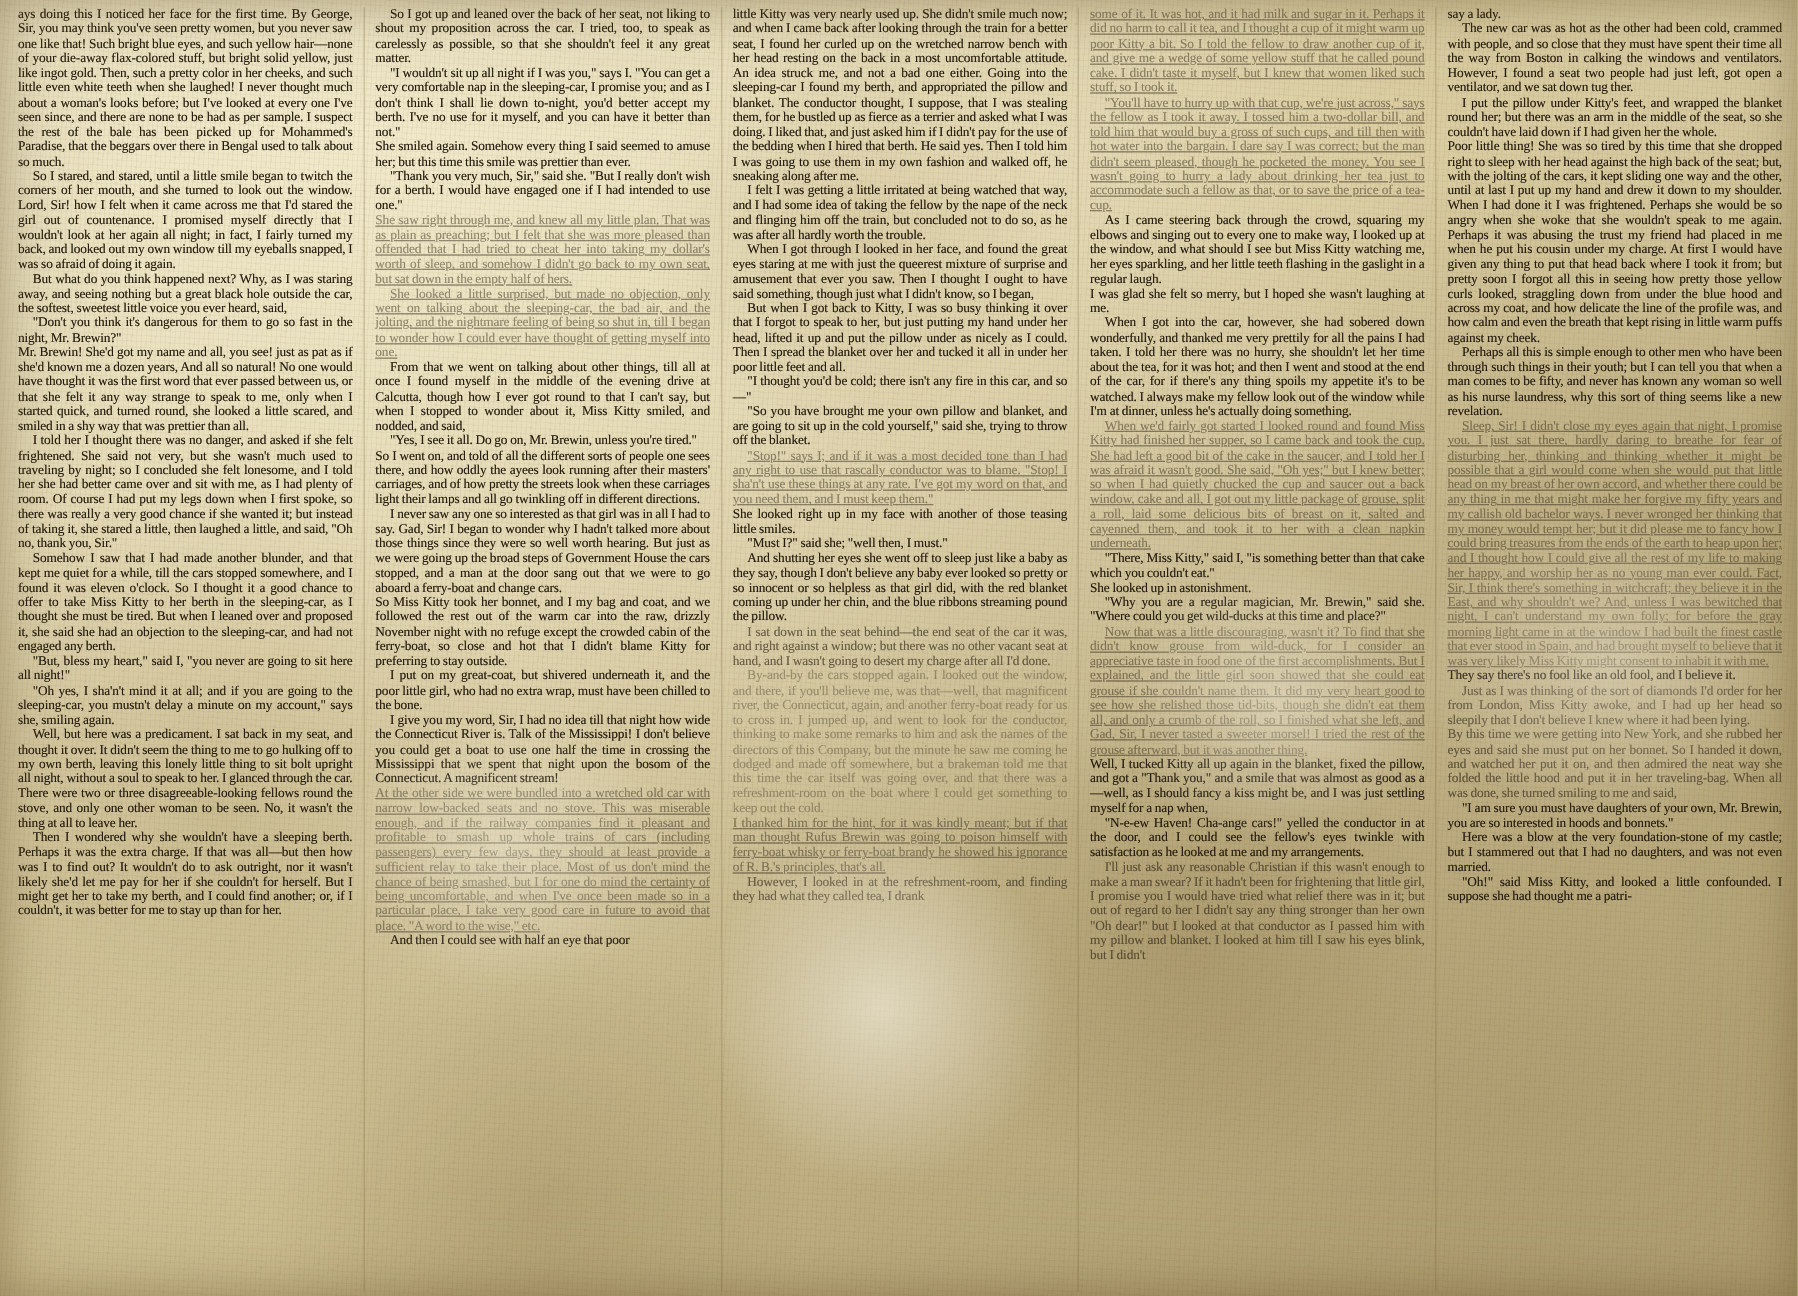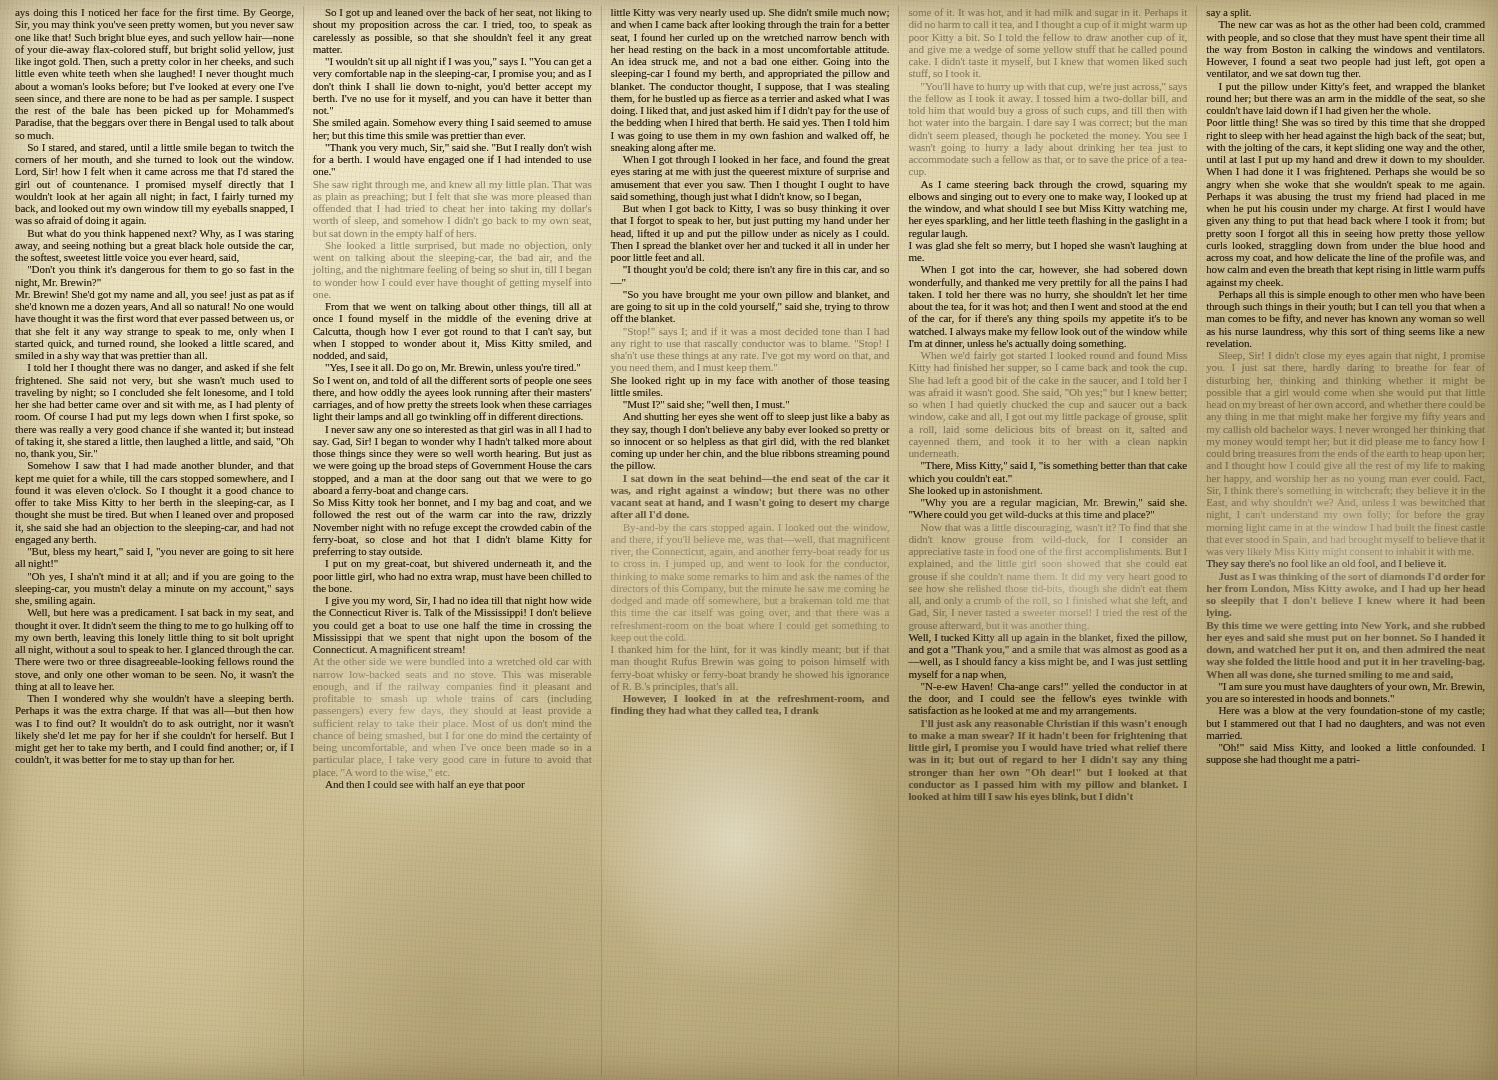--- a/index.html
+++ b/index.html
@@ -75,29 +75,29 @@
     color: #241d11;
     text-shadow: 0 0 0.45px rgba(60,44,18,0.55);
   }
   .col p.noindent { text-indent: 0; }
   .col p + p { margin-top: 0px; }
 
   
   .faded {
     opacity: 0.46;
     color: #4b412c;
+    text-decoration: underline;
   }
   .faded-strong {
     opacity: 0.34;
     color: #55492f;
   }
   .faded-light {
     opacity: 0.62;
     color: #3a3020;
-    font-weight: bold;
   }
   .bleach {
     position: absolute;
     pointer-events: none;
     z-index: 3;
     mix-blend-mode: screen;
   }
   .bleach.b1 {
     left: 585px; top: 690px; width: 300px; height: 300px;
     background: radial-gradient(ellipse at center, rgba(255,252,235,0.50), rgba(255,252,235,0) 70%);
@@ -155,20 +155,21 @@
       <p>I never saw any one so interested as that girl was in all I had to say.  Gad, Sir!  I began to wonder why I hadn't talked more about those things since they were so well worth hearing.  But just as we were going up the broad steps of Government House the cars stopped, and a man at the door sang out that we were to go aboard a ferry-boat and change cars.</p>
       <p class="noindent">So Miss Kitty took her bonnet, and I my bag and coat, and we followed the rest out of the warm car into the raw, drizzly November night with no refuge except the crowded cabin of the ferry-boat, so close and hot that I didn't blame Kitty for preferring to stay outside.</p>
       <p>I put on my great-coat, but shivered underneath it, and the poor little girl, who had no extra wrap, must have been chilled to the bone.</p>
       <p>I give you my word, Sir, I had no idea till that night how wide the Connecticut River is.  Talk of the Mississippi!  I don't believe you could get a boat to use one half the time in crossing the Mississippi that we spent that night upon the bosom of the Connecticut.  A magnificent stream!</p>
       <p class="noindent faded">At the other side we were bundled into a wretched old car with narrow low-backed seats and no stove. This was miserable enough, and if the railway companies find it pleasant and profitable to smash up whole trains of cars (including passengers) every few days, they should at least provide a sufficient relay to take their place.  Most of us don't mind the chance of being smashed, but I for one do mind the certainty of being uncomfortable, and when I've once been made so in a particular place, I take very good care in future to avoid that place.  "A word to the wise," etc.</p>
       <p>And then I could see with half an eye that poor</p>
     </div>
 
     <div class="col">
       <p class="noindent">little Kitty was very nearly used up.  She didn't smile much now; and when I came back after looking through the train for a better seat, I found her curled up on the wretched narrow bench with her head resting on the back in a most uncomfortable attitude.  An idea struck me, and not a bad one either.  Going into the sleeping-car I found my berth, and appropriated the pillow and blanket. The conductor thought, I suppose, that I was stealing them, for he bustled up as fierce as a terrier and asked what I was doing.  I liked that, and just asked him if I didn't pay for the use of the bedding when I hired that berth.  He said yes.  Then I told him I was going to use them in my own fashion and walked off, he sneaking along after me.</p>
+      <p>I felt I was getting a little irritated at being watched that way, and I had some idea of taking the fellow by the nape of the neck and flinging him off the train, but concluded not to do so, as he was after all hardly worth the trouble.</p>
       <p>When I got through I looked in her face, and found the great eyes staring at me with just the queerest mixture of surprise and amusement that ever you saw.  Then I thought I ought to have said something, though just what I didn't know, so I began,</p>
       <p>But when I got back to Kitty, I was so busy thinking it over that I forgot to speak to her, but just putting my hand under her head, lifted it up and put the pillow under as nicely as I could.  Then I spread the blanket over her and tucked it all in under her poor little feet and all.</p>
       <p>"I thought you'd be cold; there isn't any fire in this car, and so—"</p>
       <p>"So you have brought me your own pillow and blanket, and are going to sit up in the cold yourself," said she, trying to throw off the blanket.</p>
       <p class="faded">"Stop!" says I; and if it was a most decided tone than I had any right to use that rascally conductor was to blame.  "Stop!  I sha'n't use these things at any rate.  I've got my word on that, and you need them, and I must keep them."</p>
       <p class="noindent">She looked right up in my face with another of those teasing little smiles.</p>
       <p>"Must I?" said she; "well then, I must."</p>
       <p>And shutting her eyes she went off to sleep just like a baby as they say, though I don't believe any baby ever looked so pretty or so innocent or so helpless as that girl did, with the red blanket coming up under her chin, and the blue ribbons streaming pound the pillow.</p>
       <p class="faded-light">I sat down in the seat behind—the end seat of the car it was, and right against a window; but there was no other vacant seat at hand, and I wasn't going to desert my charge after all I'd done.</p>
       <p class="faded-strong">By-and-by the cars stopped again.  I looked out the window, and there, if you'll believe me, was that—well, that magnificent river, the Connecticut, again, and another ferry-boat ready for us to cross in.  I jumped up, and went to look for the conductor, thinking to make some remarks to him and ask the names of the directors of this Company, but the minute he saw me coming he dodged and made off somewhere, but a brakeman told me that this time the car itself was going over, and that there was a refreshment-room on the boat where I could get something to keep out the cold.</p>
@@ -186,21 +187,21 @@
       <p>"There, Miss Kitty," said I, "is something better than that cake which you couldn't eat."</p>
       <p class="noindent">She looked up in astonishment.</p>
       <p>"Why you are a regular magician, Mr. Brewin," said she.  "Where could you get wild-ducks at this time and place?"</p>
       <p class="faded">Now that was a little discouraging, wasn't it?  To find that she didn't know grouse from wild-duck, for I consider an appreciative taste in food one of the first accomplishments.  But I explained, and the little girl soon showed that she could eat grouse if she couldn't name them.  It did my very heart good to see how she relished those tid-bits, though she didn't eat them all, and only a crumb of the roll, so I finished what she left, and Gad, Sir, I never tasted a sweeter morsel!  I tried the rest of the grouse afterward, but it was another thing.</p>
       <p class="noindent">Well, I tucked Kitty all up again in the blanket, fixed the pillow, and got a "Thank you," and a smile that was almost as good as a—well, as I should fancy a kiss might be, and I was just settling myself for a nap when,</p>
       <p>"N-e-ew Haven!  Cha-ange cars!" yelled the conductor in at the door, and I could see the fellow's eyes twinkle with satisfaction as he looked at me and my arrangements.</p>
       <p class="faded-light">I'll just ask any reasonable Christian if this wasn't enough to make a man swear?  If it hadn't been for frightening that little girl, I promise you I would have tried what relief there was in it; but out of regard to her I didn't say any thing stronger than her own "Oh dear!" but I looked at that conductor as I passed him with my pillow and blanket.  I looked at him till I saw his eyes blink, but I didn't</p>
     </div>
 
     <div class="col">
-      <p class="noindent">say a split.</p>
+      <p class="noindent">say a lady.</p>
       <p>The new car was as hot as the other had been cold, crammed with people, and so close that they must have spent their time all the way from Boston in calking the windows and ventilators.  However, I found a seat two people had just left, got open a ventilator, and we sat down tug ther.</p>
       <p>I put the pillow under Kitty's feet, and wrapped the blanket round her; but there was an arm in the middle of the seat, so she couldn't have laid down if I had given her the whole.</p>
       <p class="noindent">Poor little thing!  She was so tired by this time that she dropped right to sleep with her head against the high back of the seat; but, with the jolting of the cars, it kept sliding one way and the other, until at last I put up my hand and drew it down to my shoulder.  When I had done it I was frightened.  Perhaps she would be so angry when she woke that she wouldn't speak to me again.  Perhaps it was abusing the trust my friend had placed in me when he put his cousin under my charge. At first I would have given any thing to put that head back where I took it from; but pretty soon I forgot all this in seeing how pretty those yellow curls looked, straggling down from under the blue hood and across my coat, and how delicate the line of the profile was, and how calm and even the breath that kept rising in little warm puffs against my cheek.</p>
       <p>Perhaps all this is simple enough to other men who have been through such things in their youth; but I can tell you that when a man comes to be fifty, and never has known any woman so well as his nurse laundress, why this sort of thing seems like a new revelation.</p>
       <p class="faded">Sleep, Sir!  I didn't close my eyes again that night, I promise you.  I just sat there, hardly daring to breathe for fear of disturbing her, thinking and thinking whether it might be possible that a girl would come when she would put that little head on my breast of her own accord, and whether there could be any thing in me that might make her forgive my fifty years and my callish old bachelor ways.  I never wronged her thinking that my money would tempt her; but it did please me to fancy how I could bring treasures from the ends of the earth to heap upon her; and I thought how I could give all the rest of my life to making her happy, and worship her as no young man ever could.  Fact, Sir, I think there's something in witchcraft; they believe it in the East, and why shouldn't we?  And, unless I was bewitched that night, I can't understand my own folly; for before the gray morning light came in at the window I had built the finest castle that ever stood in Spain, and had brought myself to believe that it was very likely Miss Kitty might consent to inhabit it with me.</p>
       <p class="noindent">They say there's no fool like an old fool, and I believe it.</p>
       <p class="faded-light">Just as I was thinking of the sort of diamonds I'd order for her from London, Miss Kitty awoke, and I had up her head so sleepily that I don't believe I knew where it had been lying.</p>
       <p class="noindent faded-light">By this time we were getting into New York, and she rubbed her eyes and said she must put on her bonnet.  So I handed it down, and watched her put it on, and then admired the neat way she folded the little hood and put it in her traveling-bag.  When all was done, she turned smiling to me and said,</p>
       <p>"I am sure you must have daughters of your own, Mr. Brewin, you are so interested in hoods and bonnets."</p>
       <p>Here was a blow at the very foundation-stone of my castle; but I stammered out that I had no daughters, and was not even married.</p>

